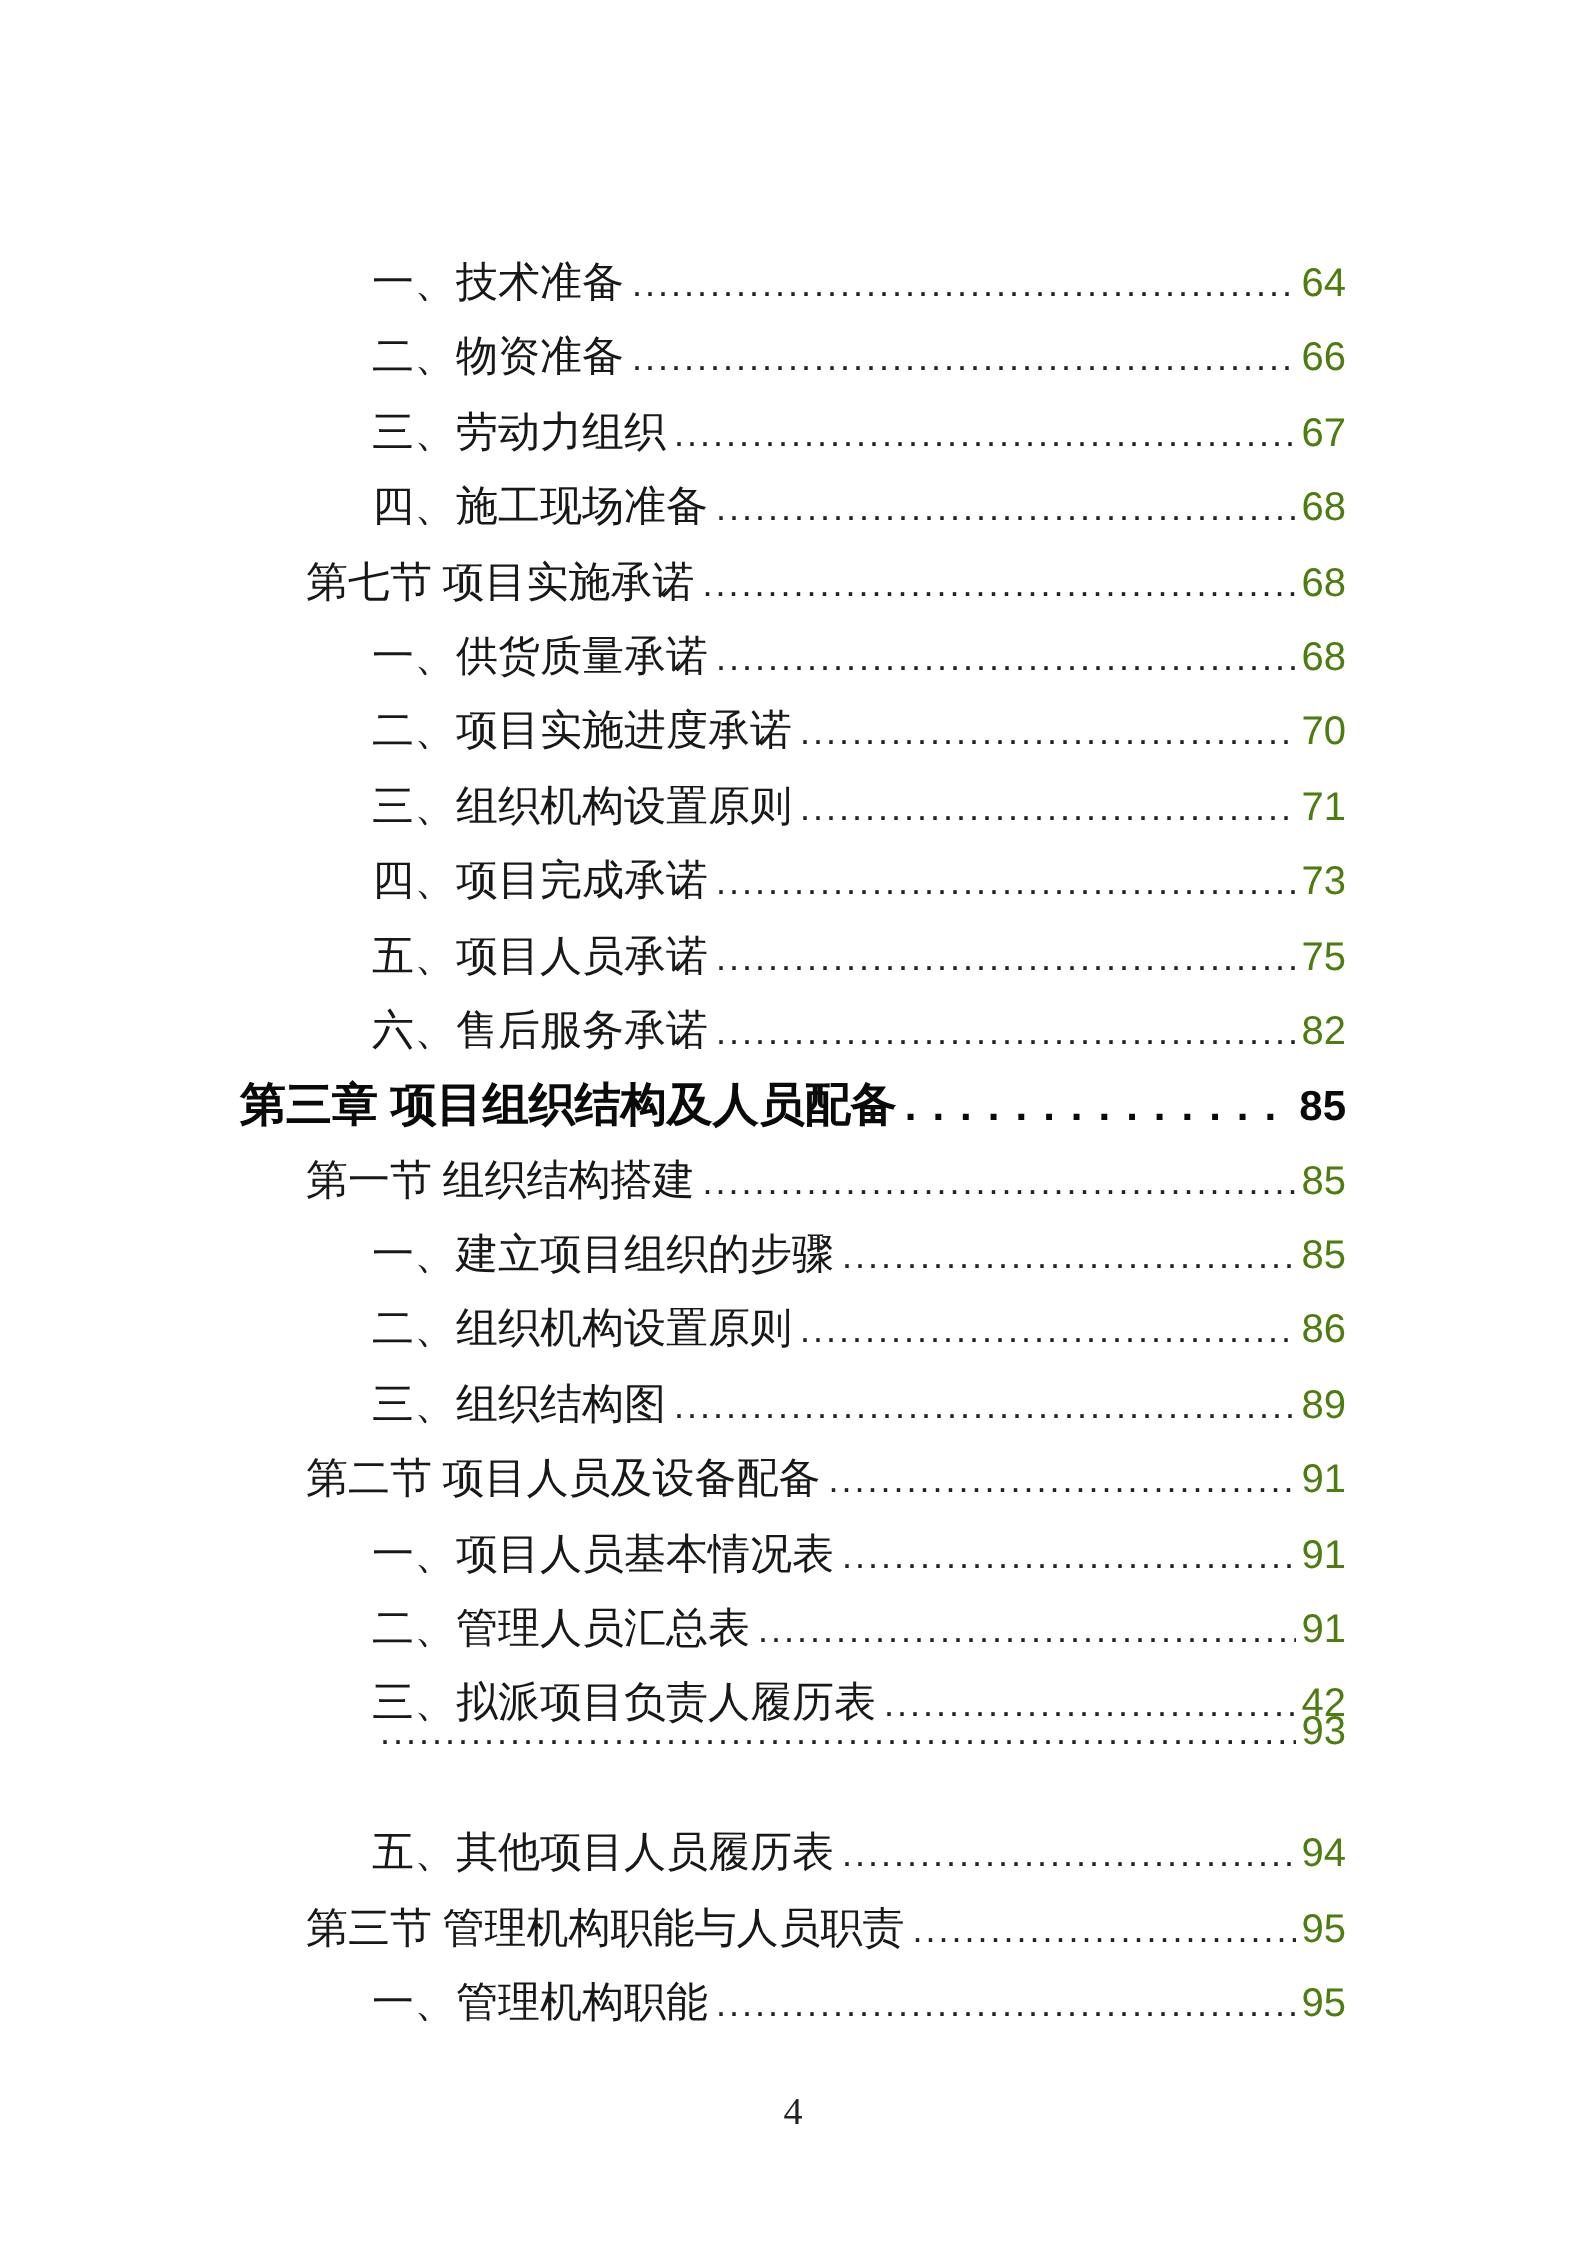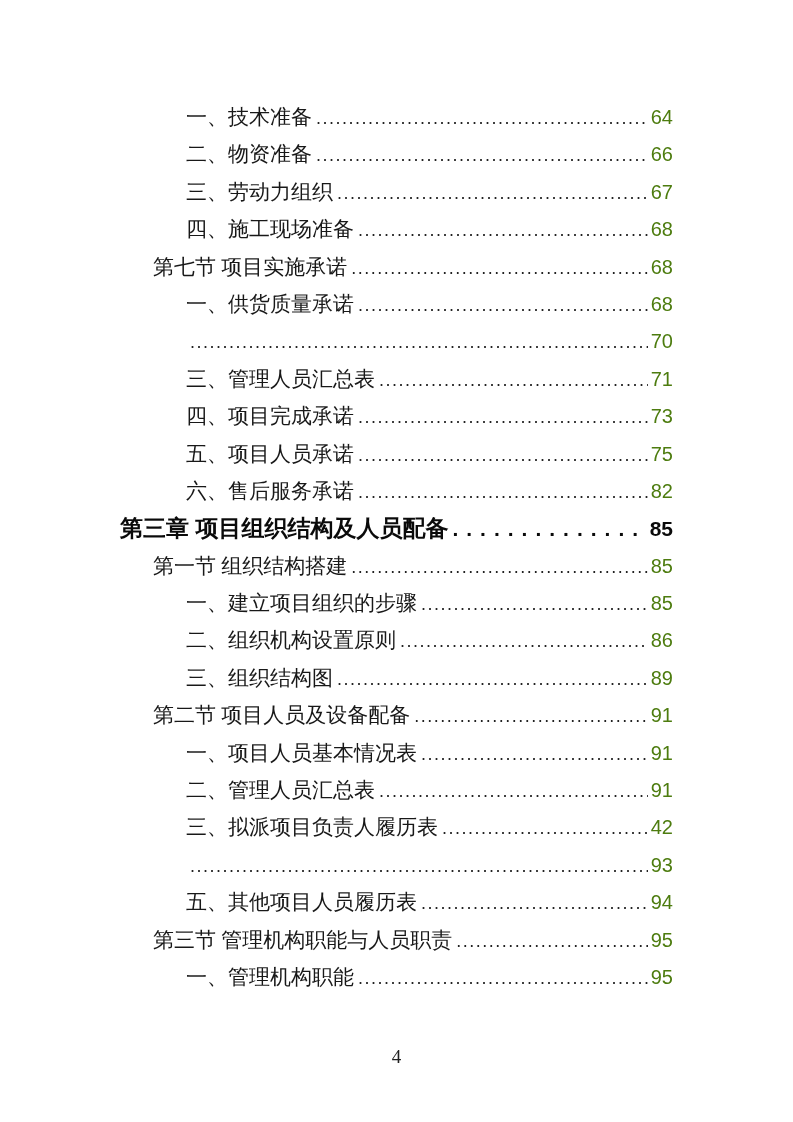--- a/index.html
+++ b/index.html
@@ -38,20 +38,21 @@
   .toc-row.item    { padding-left: 66px; }
   .toc-row.chapter {
     font-family: "Liberation Sans", sans-serif;
     font-weight: 700;
     font-size: 23px;
     color: #0a0a0a;
   }
   .toc-label {
     flex: 0 0 auto;
     white-space: nowrap;
+    margin-top: 24px;
   }
   .leader {
     flex: 1 1 auto;
     min-width: 0;
     overflow: hidden;
     white-space: nowrap;
     margin-left: 4px;
     margin-right: 3px;
   }
   .leader::after {
@@ -119,25 +120,26 @@
         <span class="toc-label">第七节 项目实施承诺</span>
         <span class="leader"></span>
         <span class="toc-page">68</span>
       </div>
       <div class="toc-row item">
         <span class="toc-label">一、供货质量承诺</span>
         <span class="leader"></span>
         <span class="toc-page">68</span>
       </div>
       <div class="toc-row item">
+        <span class="toc-label">二、项目实施进度承诺</span>
         <span class="leader"></span>
         <span class="toc-page">70</span>
       </div>
       <div class="toc-row item">
-        <span class="toc-label">三、管理人员汇总表</span>
+        <span class="toc-label">三、组织机构设置原则</span>
         <span class="leader"></span>
         <span class="toc-page">71</span>
       </div>
       <div class="toc-row item">
         <span class="toc-label">四、项目完成承诺</span>
         <span class="leader"></span>
         <span class="toc-page">73</span>
       </div>
       <div class="toc-row item">
         <span class="toc-label">五、项目人员承诺</span>

